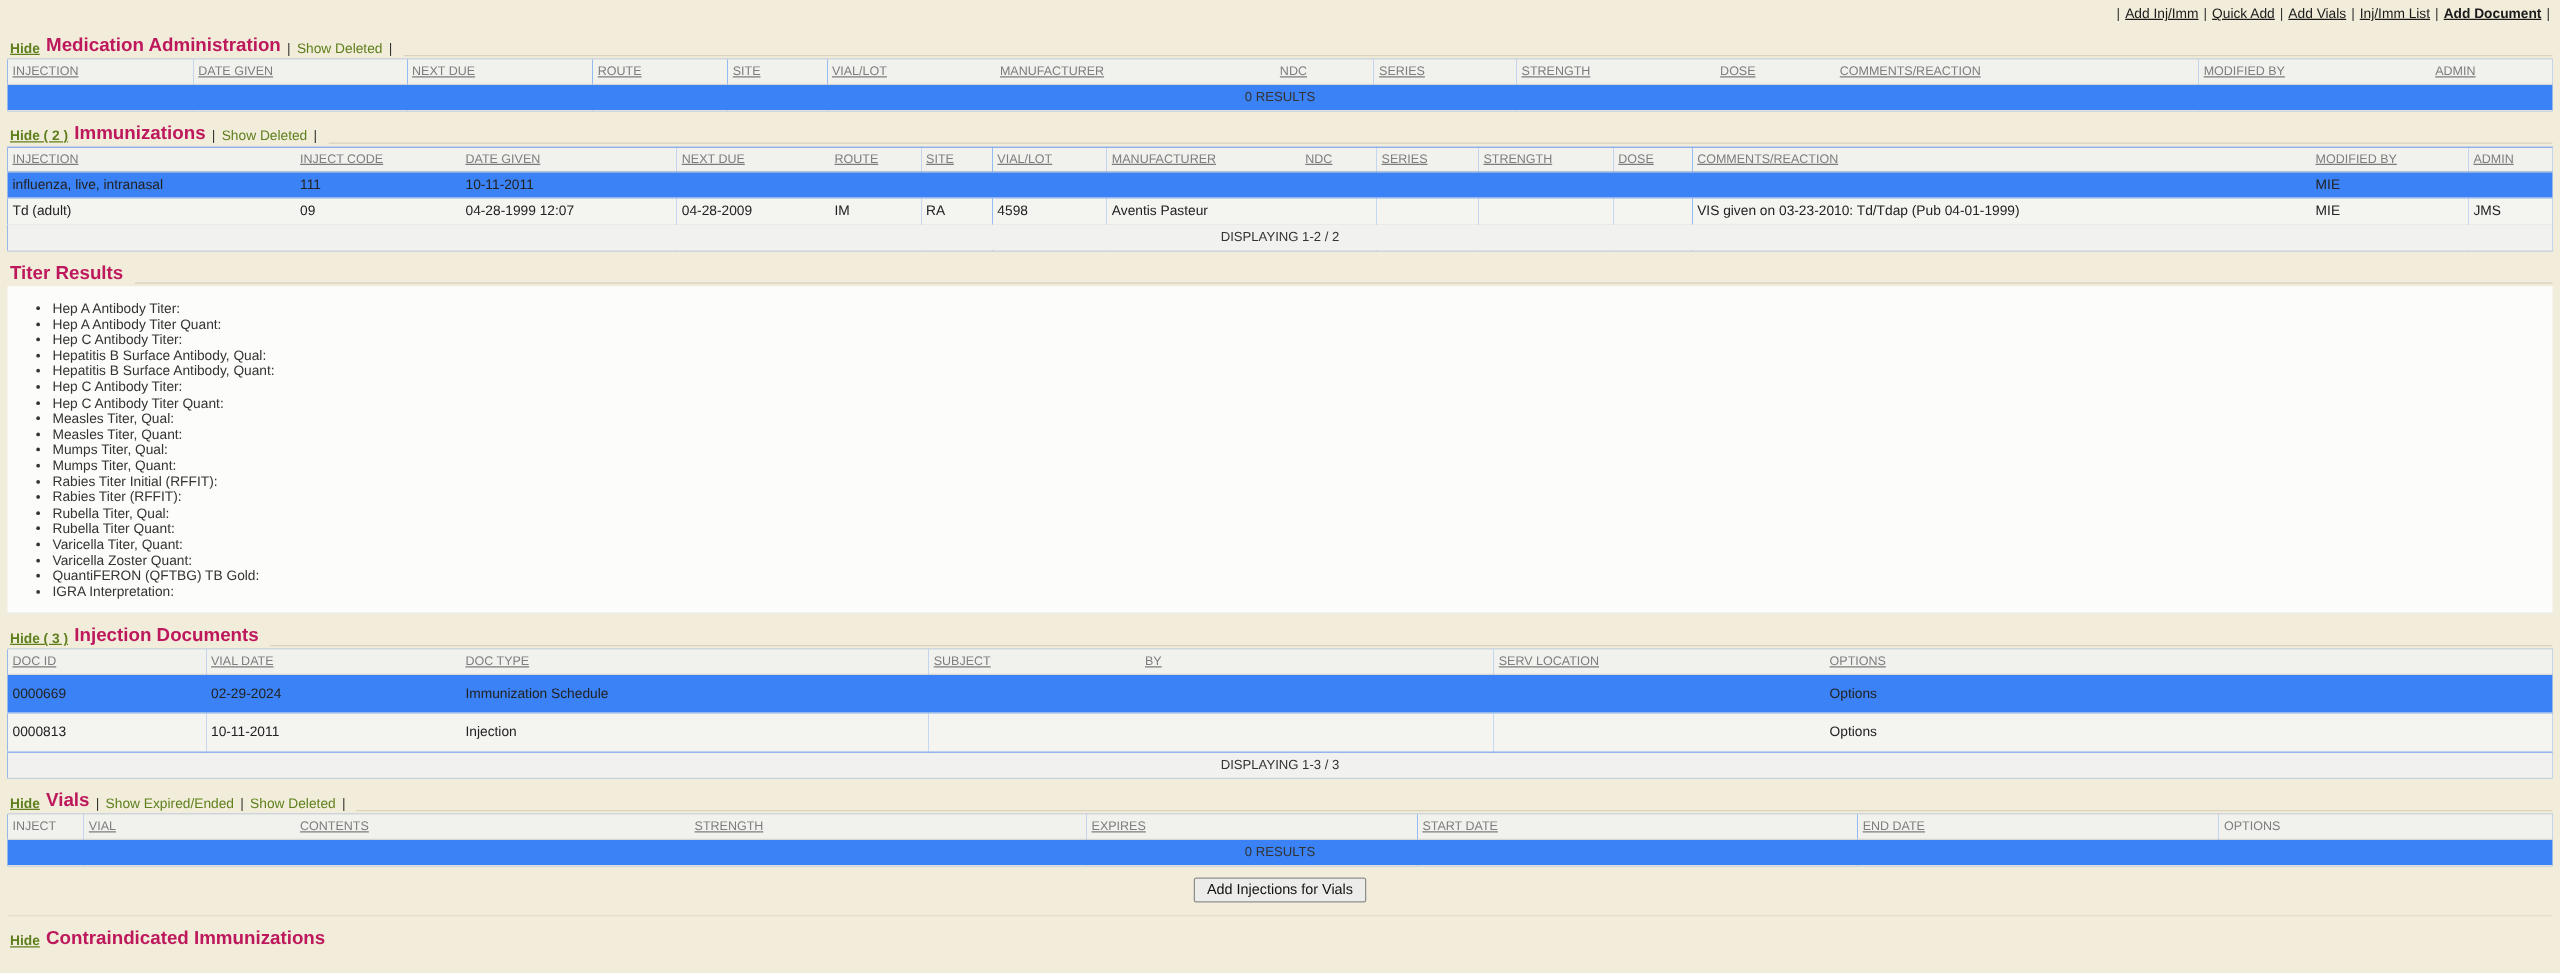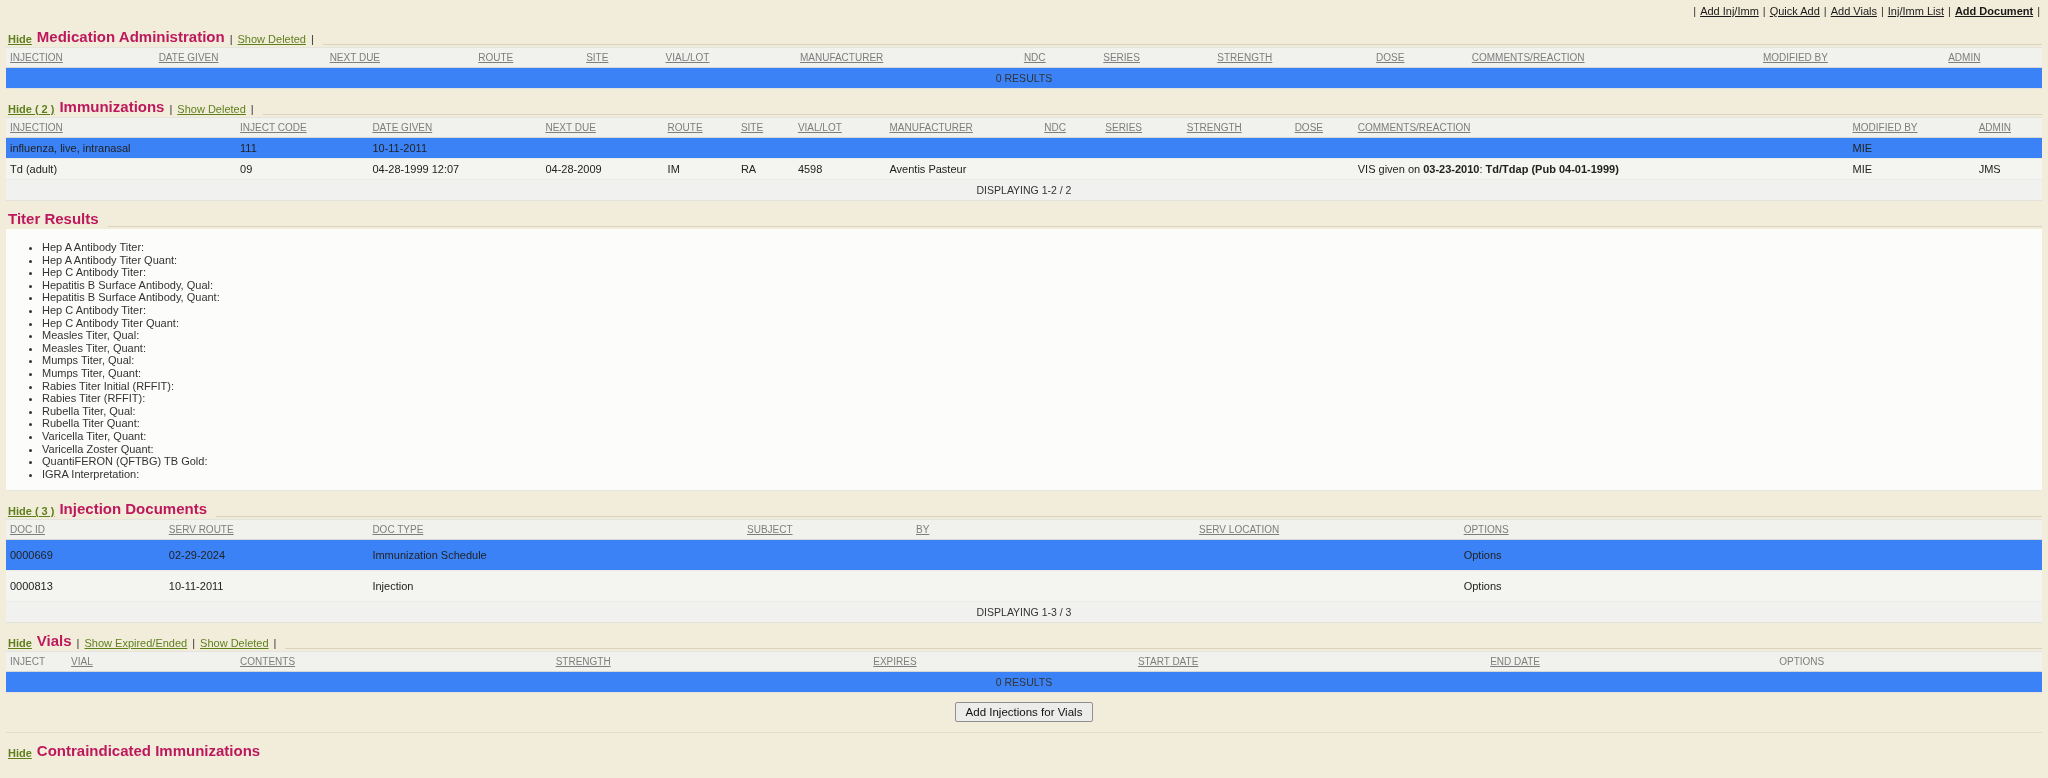--- a/index.html
+++ b/index.html
@@ -6,33 +6,33 @@
   .page{width:2048px;min-height:778px;box-sizing:border-box;padding:0 6px;}
   
   .topbar{display:flex;justify-content:flex-end;align-items:center;padding:5px 2px 2px 0;gap:4px;}
   .topbar a{color:#1a1a1a;text-decoration:underline;cursor:pointer;}
   .topbar a.strong{font-weight:bold;}
   .pipe{color:#333;}
   
   .section-head{display:flex;align-items:flex-end;gap:5px;margin:9px 0 2px 2px;white-space:nowrap;}
   .hide-link{color:#5e7f1c;font-weight:bold;text-decoration:underline;cursor:pointer;font-size:11px;}
   .section-title{color:#be185d;font-weight:bold;font-size:15px;}
-  .head-link{color:#5e7f1c;text-decoration:underline;cursor:pointer;font-size:11px;}
+  .head-link{color:#5e7f1c;cursor:pointer;font-size:11px;}
   .rule{flex:1;border-top:1px solid #d9d2bc;height:0;margin-left:4px;}
   
   table{width:100%;border-collapse:collapse;table-layout:fixed;background:#3b82f6;}
   thead tr{background:#f1f1ee;border-top:1px solid #e4e4de;border-bottom:1px solid #d8d8d2;}
   th{font-weight:normal;font-size:10px;color:#7d7d7d;text-align:left;padding:4px 4px;white-space:nowrap;overflow:hidden;}
   th .colsort{text-decoration:underline;cursor:pointer;}
   td{padding:4px 4px;border-bottom:1px solid #ebebe6;font-size:11px;color:#222;white-space:nowrap;overflow:hidden;vertical-align:middle;}
   tr.alt{background:#f4f4f1;}
   table.doc-table td{padding:9px 4px;}
   tr.foot td{text-align:center;font-size:10.5px;color:#333;padding:4px;border-bottom:1px solid #e2e2dc;}
   tr.foot.gray{background:#f1f1ef;}
-  .b{font-weight:bold;}
+  .b{font-weight:normal;}
   .rowlink{cursor:pointer;color:#222;}
   
   .titer-box{background:#fcfcfb;padding:8px 0 10px 0;border-bottom:1px solid #e8e8e2;}
   .titer-box ul{margin:4px 0 0 18px;padding-left:18px;}
   .titer-box li{font-size:11px;line-height:12.6px;color:#333;}
   
   .btn-row{display:flex;justify-content:center;padding:9px 0 6px 0;align-items:center;}
   button.std{font-family:"Liberation Sans",sans-serif;font-size:11.5px;color:#111;background:#ececea;border:1px solid #8f8f8f;border-radius:2px;padding:3px 10px;cursor:pointer;}
   .bottom-sep{border-top:1px solid #e3ddc8;margin-top:4px;}
 </style>
@@ -230,21 +230,21 @@
         <col style="width:10.0%">
         <col style="width:18.4%">
         <col style="width:8.3%">
       <col style="width:13.9%">
         <col style="width:13.0%">
         <col>
     </colgroup>
   <thead>
         <tr>
           <th><span class="colsort">DOC ID</span></th>
-          <th><span class="colsort">SERV ROUTE</span></th>
+          <th><span class="colsort">VIAL DATE</span></th>
           <th><span class="colsort">DOC TYPE</span></th>
           <th><span class="colsort">SUBJECT</span></th>
           <th><span class="colsort">BY</span></th>
           <th><span class="colsort">SERV LOCATION</span></th>
           <th><span class="colsort">OPTIONS</span></th>
         </tr>
       </thead>
       <tbody>
         <tr>
           <td><span class="">0000669</span></td>

